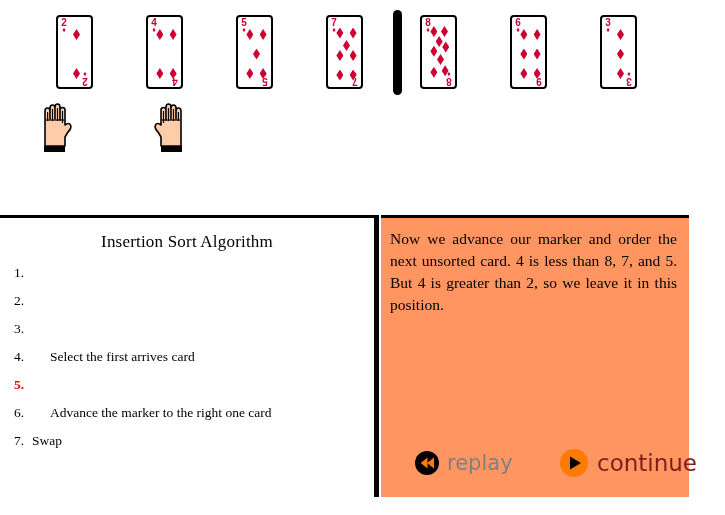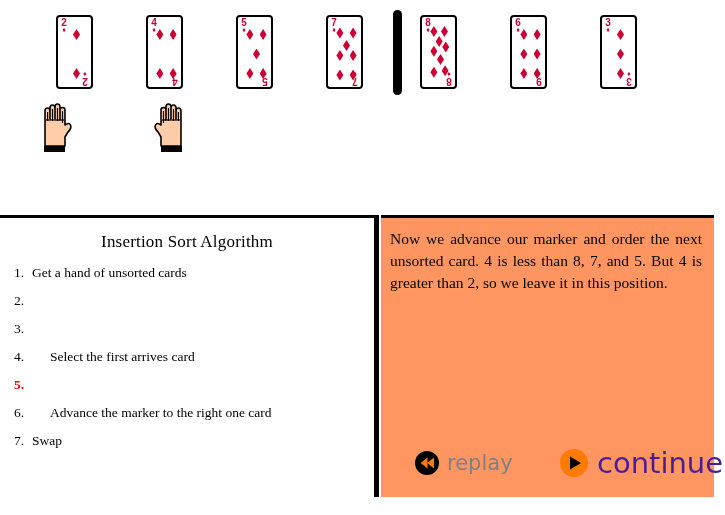--- a/index.html
+++ b/index.html
@@ -131,21 +131,21 @@
   li.step .body { white-space: pre-line; }
   li.step.highlight {
     color: #ff0000;
     font-weight: bold;
   }
 
   #story-panel {
     position: absolute;
     left: 381px;
     top: 215px;
-    width: 333px;
+    width: 308px;
     height: 282px;
     background: #ff9662;
     border-top: 3px solid #000000;
     box-sizing: border-box;
   }
   #story-text {
     font-size: 15.5px;
     line-height: 22px;
     color: #000000;
     padding: 10px 12px 0 9px;
@@ -175,21 +175,21 @@
     position: relative;
   }
   #replay-button .nav-icon { background: #000000; }
   #continue-button .nav-icon { width: 28px; height: 28px; background: #ff7a00; }
   .nav-label {
     margin-left: 8px;
     font-size: 22px;
     line-height: 24px;
   }
   #replay-button .nav-label { color: #808080; font-size: 21px; }
-  #continue-button .nav-label { color: #4c1d95; font-size: 29px; margin-left: 9px; }
+  #continue-button .nav-label { color: #7f1d1d; font-size: 23px; margin-left: 9px; }
 </style>
 </head>
 <body>
 
 <div id="card-stage">
     <div class="card" style="left: 56px; top: 15px;">
       <div class="card-corner tl">
         <div>2</div>
         <div class="corner-pip">♦</div>
       </div>
@@ -320,21 +320,20 @@
         </g>
       </svg>
     </div>
   </div>
 
 <div id="algo-panel">
   <div id="algo-title">Insertion Sort Algorithm</div>
   <ol id="algo-steps">
       <li class="step">
         <span class="num">1.</span>
-        <span class="body">Get a hand of unsorted cards</span>
       </li>
       <li class="step">
         <span class="num">2.</span>
       </li>
       <li class="step">
         <span class="num">3.</span>
       </li>
       <li class="step indented">
         <span class="num">4.</span>
         <span class="body">Select the first arrives card</span>

